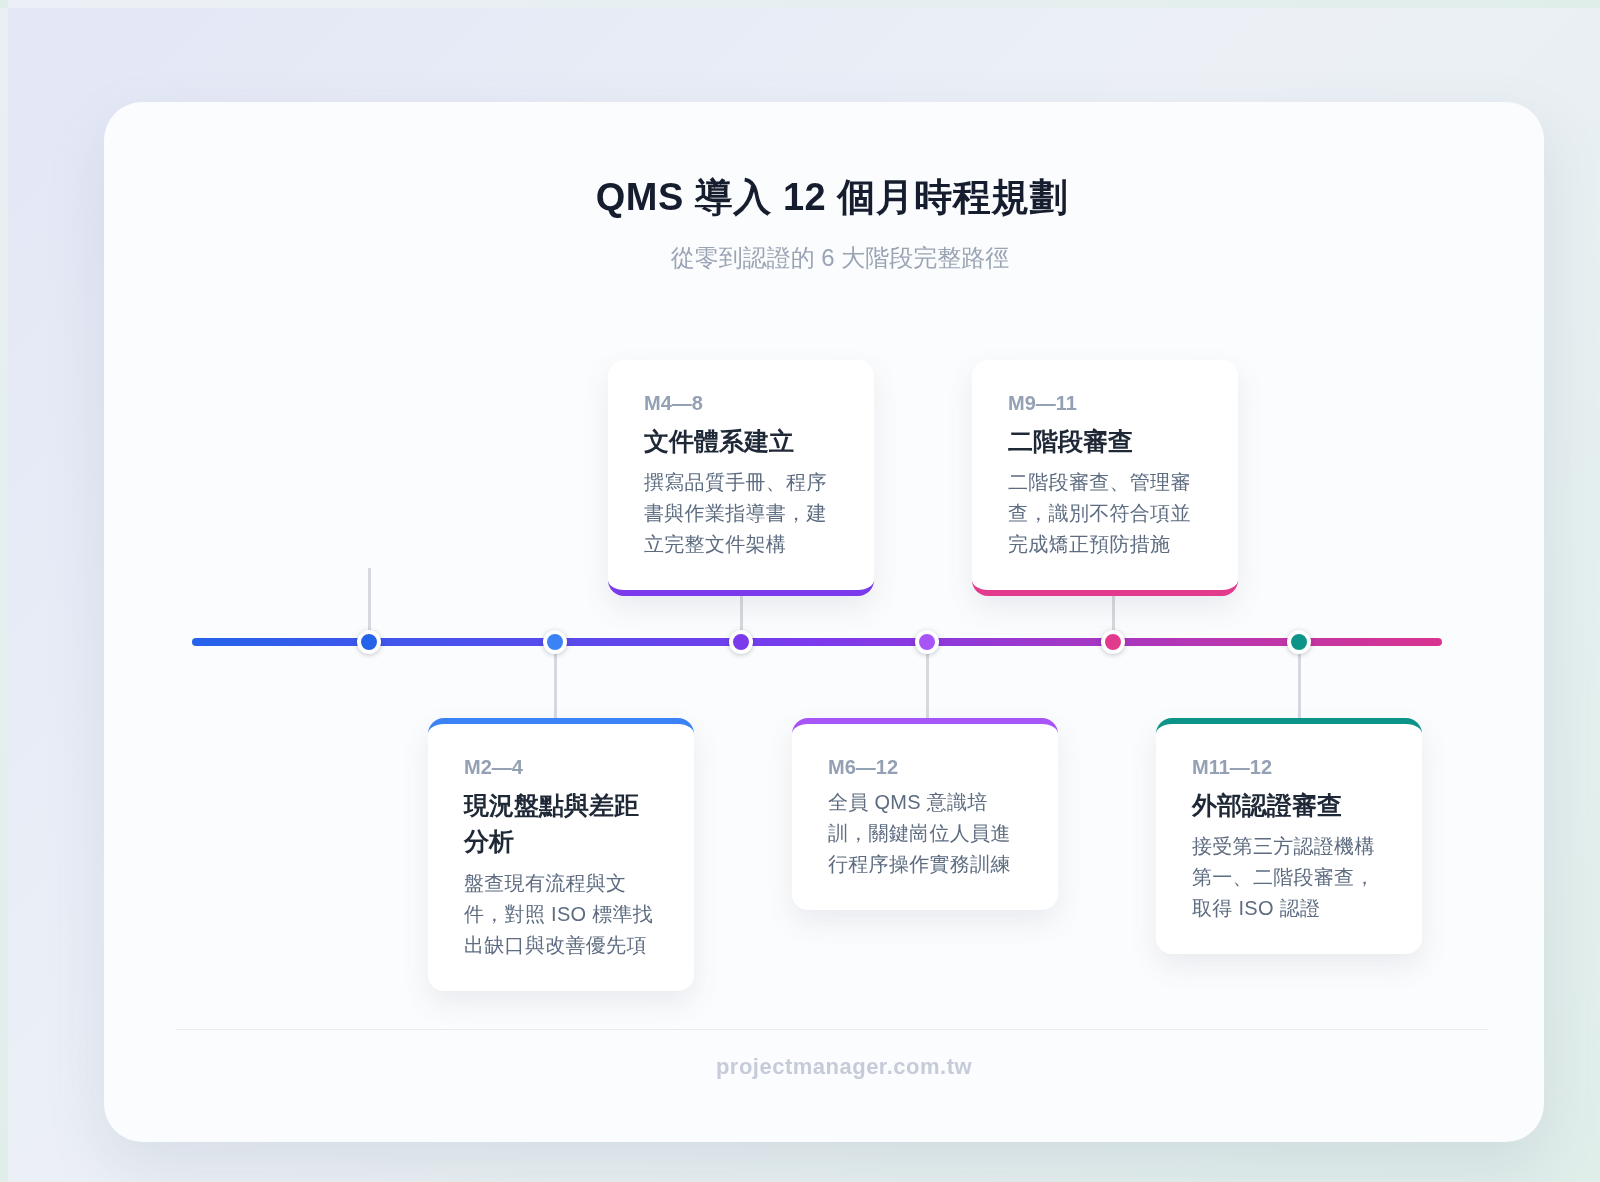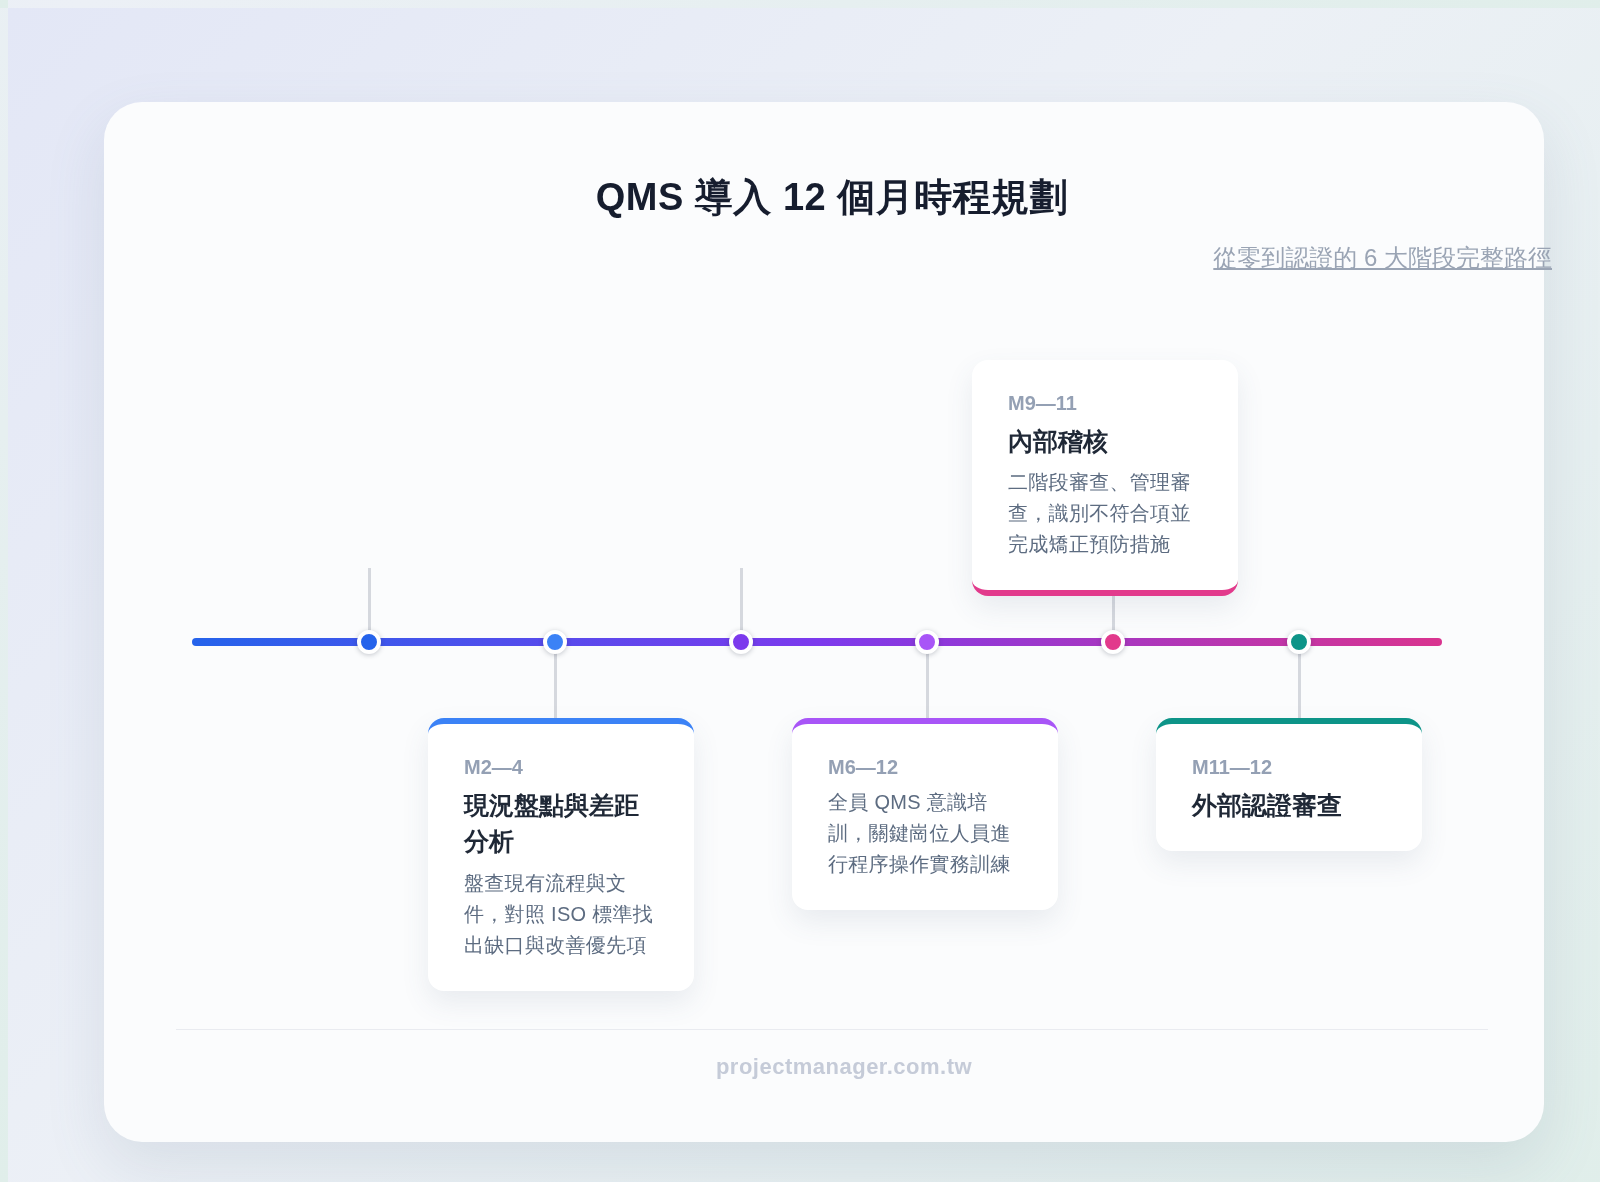--- a/index.html
+++ b/index.html
@@ -22,26 +22,25 @@
     position: absolute;
     left: 0; top: 62px; width: 100%;
     text-align: center;
     font-size: 38px;
     font-weight: 800;
     letter-spacing: 0.5px;
     color: #161d2e;
   }
   .subtitle {
     position: absolute;
-    left: 0; top: 132px; width: 100%;
-    text-align: right;
+    left: 8px; top: 132px; width: 100%;
+    text-align: center;
     font-size: 24px;
     font-weight: 500;
     color: #9aa4b4;
-    text-decoration: underline;
   }
   .tl-line {
     position: absolute;
     left: 80px; top: 528px;
     width: 1250px; height: 8px;
     border-radius: 4px;
     background: linear-gradient(90deg, #2563eb 0%, #7c3aed 50%, #d9348f 100%);
     z-index: 2;
   }
   .connector {
@@ -131,39 +130,45 @@
   <div class="tl-line"></div>
 
   <div class="dot" style="left: 245px; background: rgb(37, 99, 235);"></div>
   <div class="dot" style="left: 431px; background: rgb(59, 130, 246);"></div>
   <div class="dot" style="left: 617px; background: rgb(124, 58, 237);"></div>
   <div class="dot" style="left: 803px; background: rgb(168, 85, 247);"></div>
   <div class="dot" style="left: 989px; background: rgb(226, 58, 140);"></div>
   <div class="dot" style="left: 1175px; background: rgb(13, 148, 136);"></div>
 
 
+  <div class="card top card2" style="border-bottom-color: rgb(124, 58, 237);">
+    <div class="months">M4—8</div>
+    <div class="card-title">文件體系建立</div>
+    <div class="card-desc">撰寫品質手冊、程序書與作業指導書，建立完整文件架構</div>
+  </div>
 
   <div class="card top card3" style="border-bottom-color: rgb(226, 58, 140);">
     <div class="months">M9—11</div>
-    <div class="card-title">內部稽核</div>
+    <div class="card-title">二階段審查</div>
     <div class="card-desc">二階段審查、管理審查，識別不符合項並完成矯正預防措施</div>
   </div>
 
   <div class="card bottom card4" style="border-top-color: rgb(59, 130, 246);">
     <div class="months">M2—4</div>
     <div class="card-title">現況盤點與差距分析</div>
     <div class="card-desc">盤查現有流程與文件，對照 ISO 標準找出缺口與改善優先項</div>
   </div>
 
   <div class="card bottom card5" style="border-top-color: rgb(168, 85, 247);">
     <div class="months">M6—12</div>
     <div class="card-desc">全員 QMS 意識培訓，關鍵崗位人員進行程序操作實務訓練</div>
   </div>
 
   <div class="card bottom card6" style="border-top-color: rgb(13, 148, 136);">
     <div class="months">M11—12</div>
     <div class="card-title">外部認證審查</div>
+    <div class="card-desc">接受第三方認證機構第一、二階段審查，取得 ISO 認證</div>
   </div>
 
   <div class="divider"></div>
   <div class="footer-text">projectmanager.com.tw</div>
 
 </div>
 
 </body></html>

